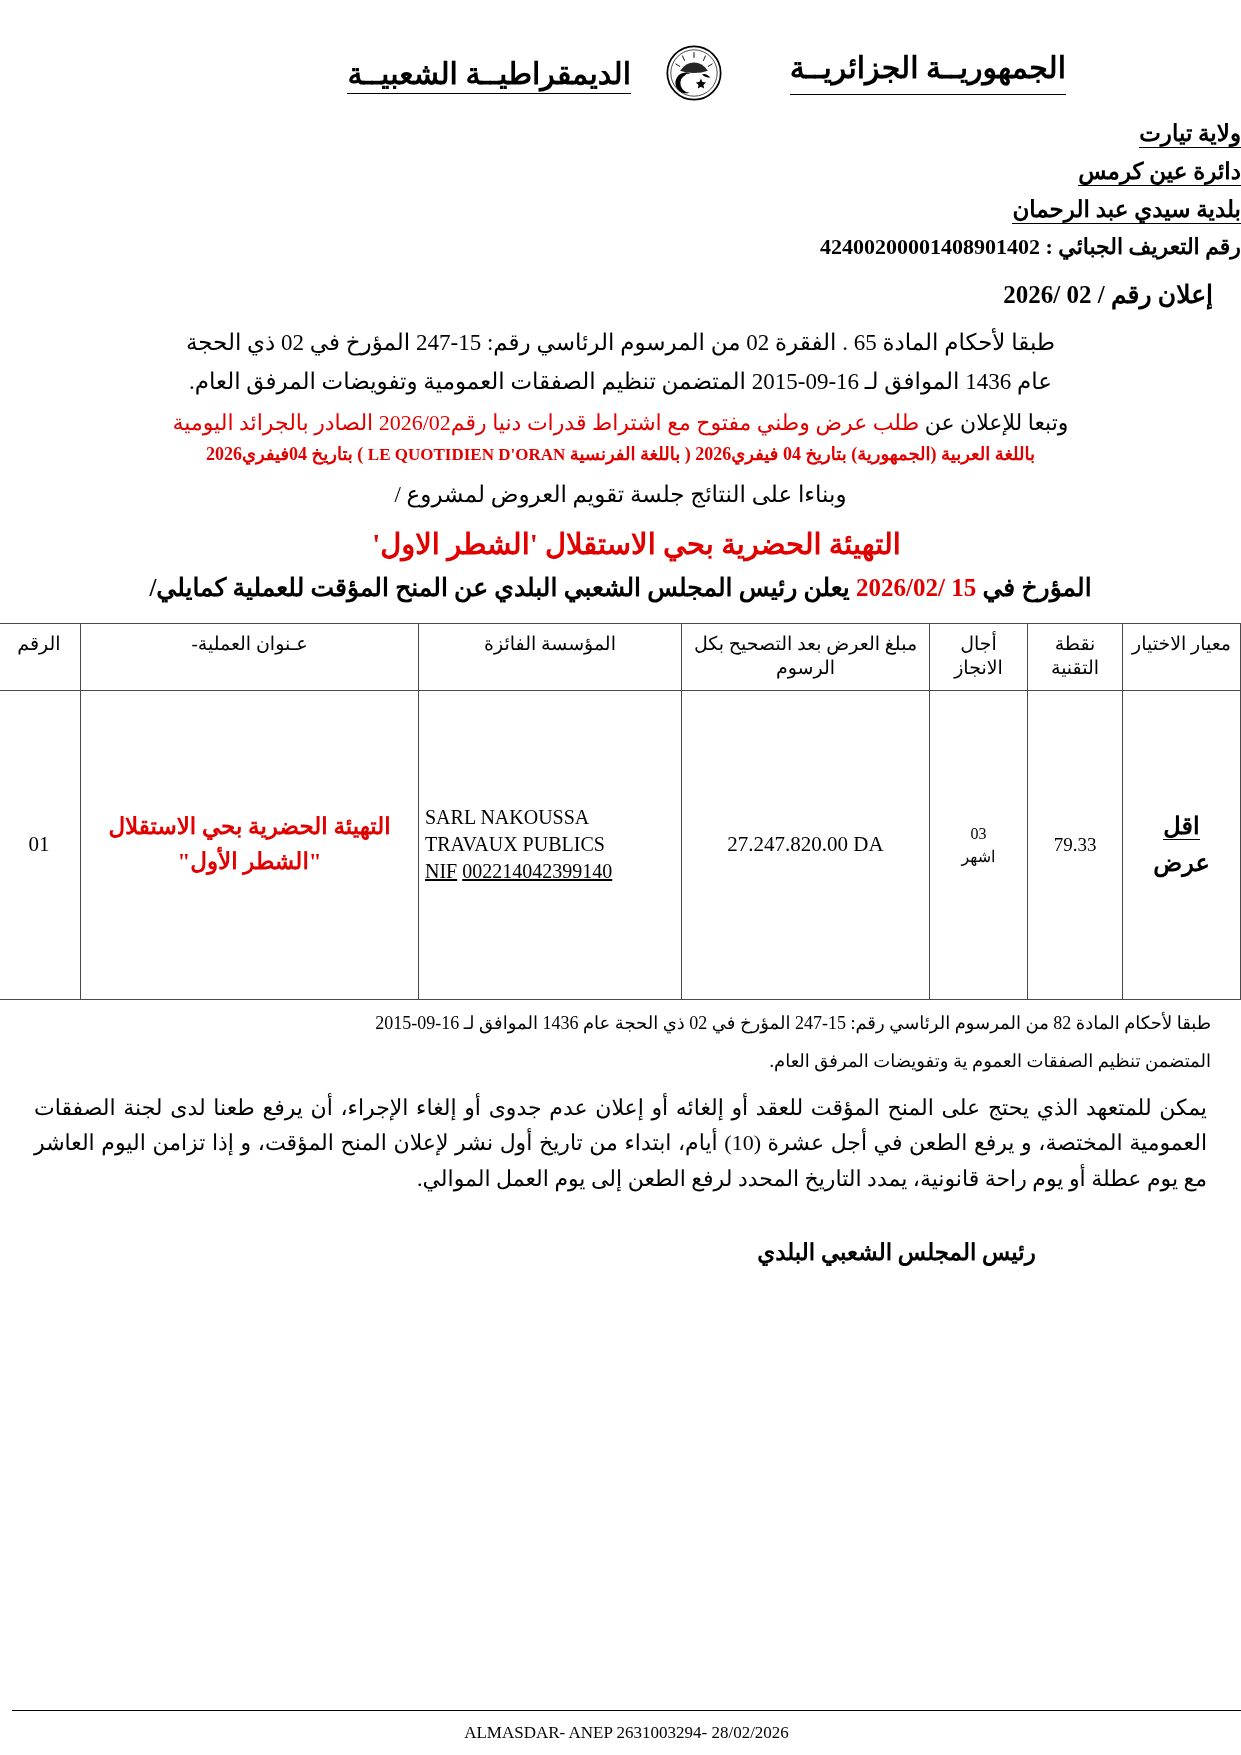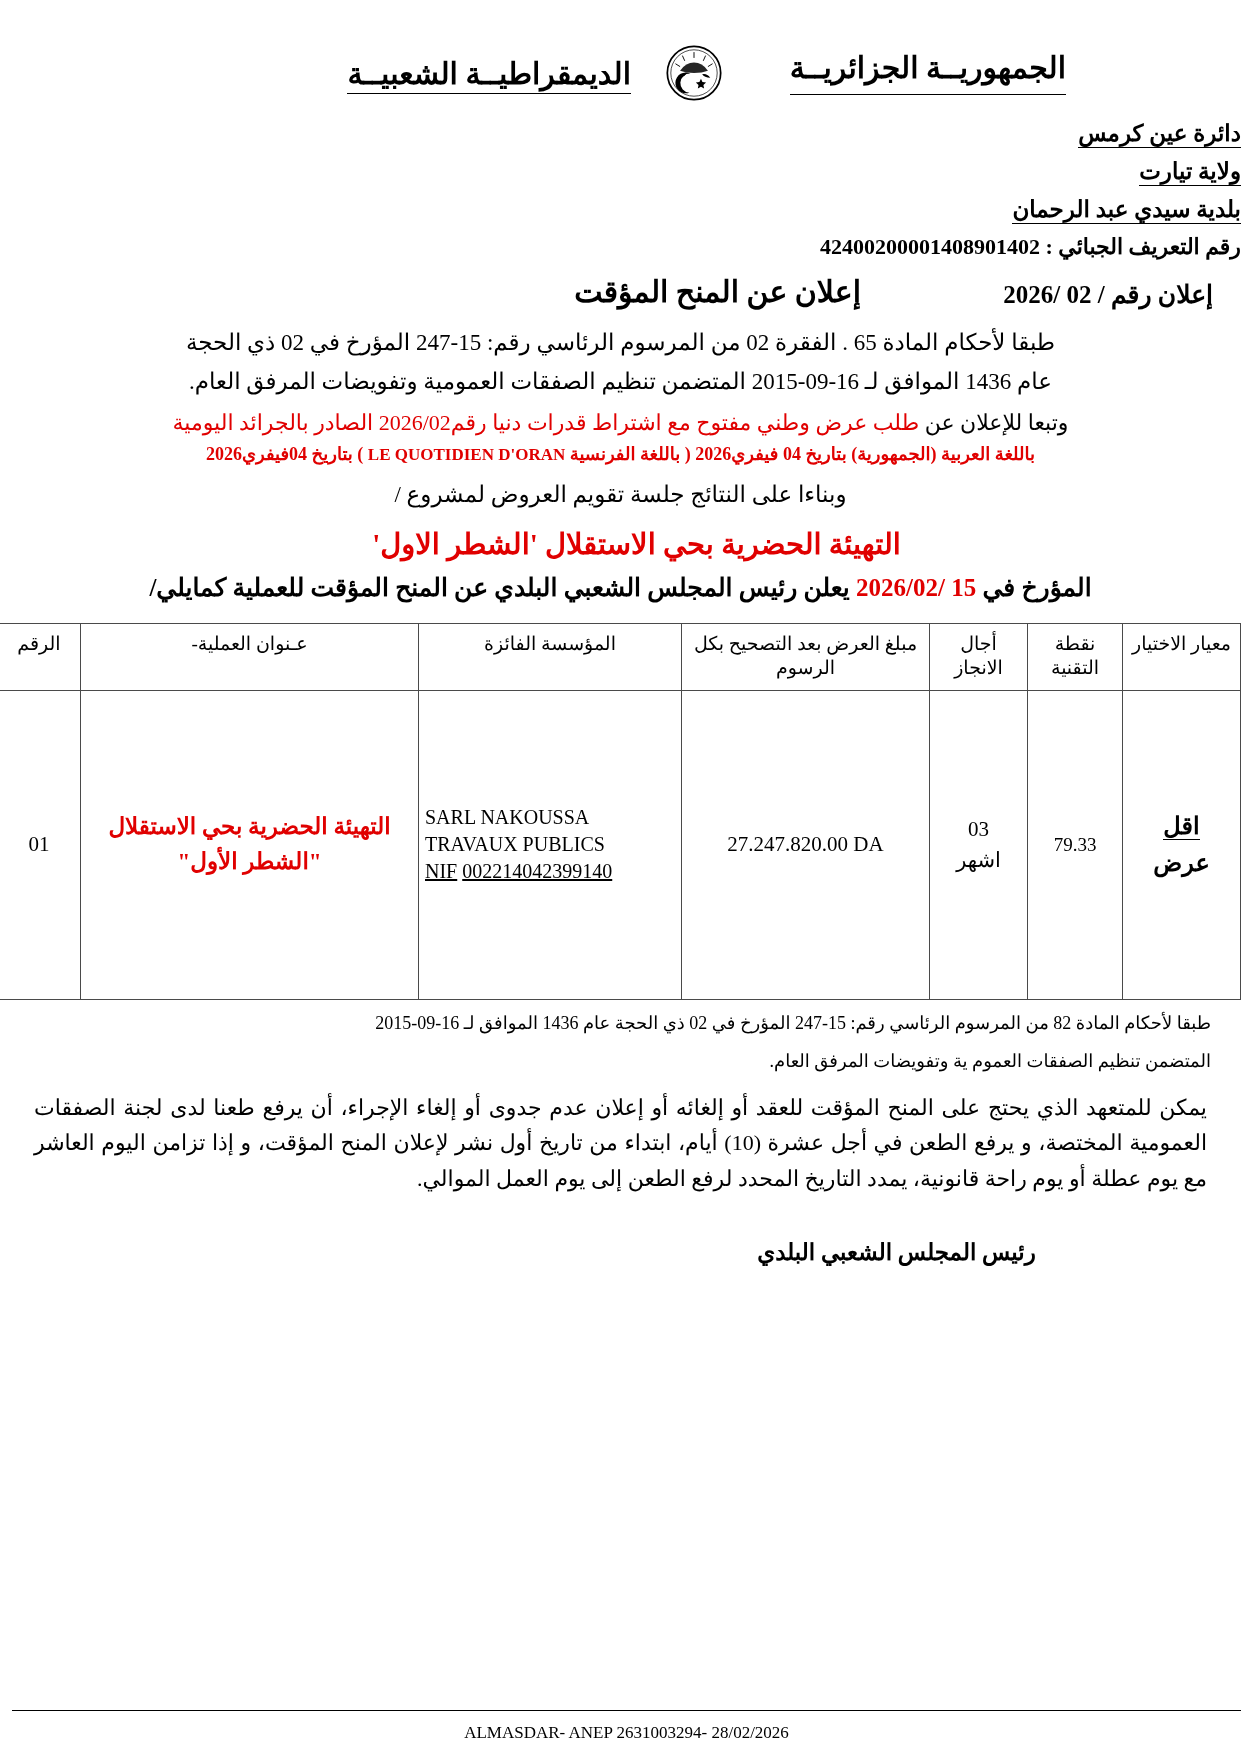--- a/index.html
+++ b/index.html
@@ -177,21 +177,21 @@
   th.c-delay   { width: 85px; }
   th.c-tech    { width: 82px; }
   th.c-crit    { width: 105px; }
 
   table.results td { height: 300px; }
   td.num        { text-align: center; font-size: 21px; vertical-align: top; padding-top: 70px; }
   td.oper       { text-align: center; color: #e00000; font-size: 23px; font-weight: 700; line-height: 1.5; vertical-align: top; padding-top: 58px; }
   td.firm       { text-align: left; font-size: 20px; line-height: 1.35; vertical-align: top; padding-top: 60px; padding-left: 14px; direction: ltr; }
   td.firm .nif  { text-decoration: underline; }
   td.amount     { text-align: center; font-size: 21px; vertical-align: top; padding-top: 128px; direction: ltr; }
-  td.delay      { text-align: center; font-size: 21px; vertical-align: top; padding-top: 62px; line-height: 1.45; }
+  td.delay      { text-align: center; font-size: 16px; vertical-align: top; padding-top: 62px; line-height: 1.45; }
   td.tech       { text-align: center; font-size: 19px; vertical-align: top; padding-top: 72px; }
   td.crit       { text-align: center; font-size: 24px; font-weight: 700; vertical-align: top; padding-top: 62px; line-height: 1.55; }
   td.crit .u    { border-bottom: 1.3px solid #000; }
 
   
   .after {
     font-size: 18px;
     line-height: 1.55;
     margin: 10px 30px 0 30px;
     text-align: justify;
@@ -249,37 +249,36 @@
         <path d="M22 58 q6 -8 14 -6 q-4 6 -14 6 z M78 58 q-6 -8 -14 -6 q4 6 14 6 z" fill="#000"></path>
         <path d="M42 84 a18 18 0 1 1 2 -33 a15 15 0 1 0 -2 33 z" fill="#000"></path>
         <path d="M62 60 l2.6 5.6 l6.2 0.7 l-4.6 4.2 l1.2 6.1 l-5.4 -3 l-5.4 3 l1.2 -6.1 l-4.6 -4.2 l6.2 -0.7 z" fill="#000"></path>
       </svg>
     </div>
     <div class="rep-left">الديمقراطيــة الشعبيــة</div>
   </div>
 
   <div class="admin">
     <div class="admin-line">
+      <span>ولاية تيارت</span>
+    </div>
+    <div class="admin-line">
       <span>دائرة عين كرمس</span>
-    </div>
-    <div class="admin-line">
-      <span>ولاية تيارت</span>
     </div>
     <div class="admin-line">
       <span>بلدية سيدي عبد الرحمان</span>
     </div>
     <div class="taxline">
       <span>رقم التعريف الجبائي :</span>
       <span class="num">42400200001408901402</span>
     </div>
   </div>
 
   <div class="title-row">
     <div class="ann-no">إعلان رقم / 02 /2026</div>
-    <div class="main-title">إعلان عن المنح المؤقت</div>
   </div>
 
   <div class="para">طبقا لأحكام المادة 65 . الفقرة 02  من المرسوم الرئاسي رقم: 15-247 المؤرخ في  02  ذي الحجة</div>
   <div class="para">عام 1436 الموافق لـ  16-09-2015 المتضمن تنظيم الصفقات العمومية وتفويضات المرفق العام.</div>
 
   <div class="red-para">
     <span class="blk" style="color:#000">وتبعا للإعلان  عن</span>
     <span>طلب عرض وطني مفتوح مع اشتراط قدرات دنيا رقم</span><span>2026/02</span>
     <span>الصادر بالجرائد اليومية</span>
   </div>

